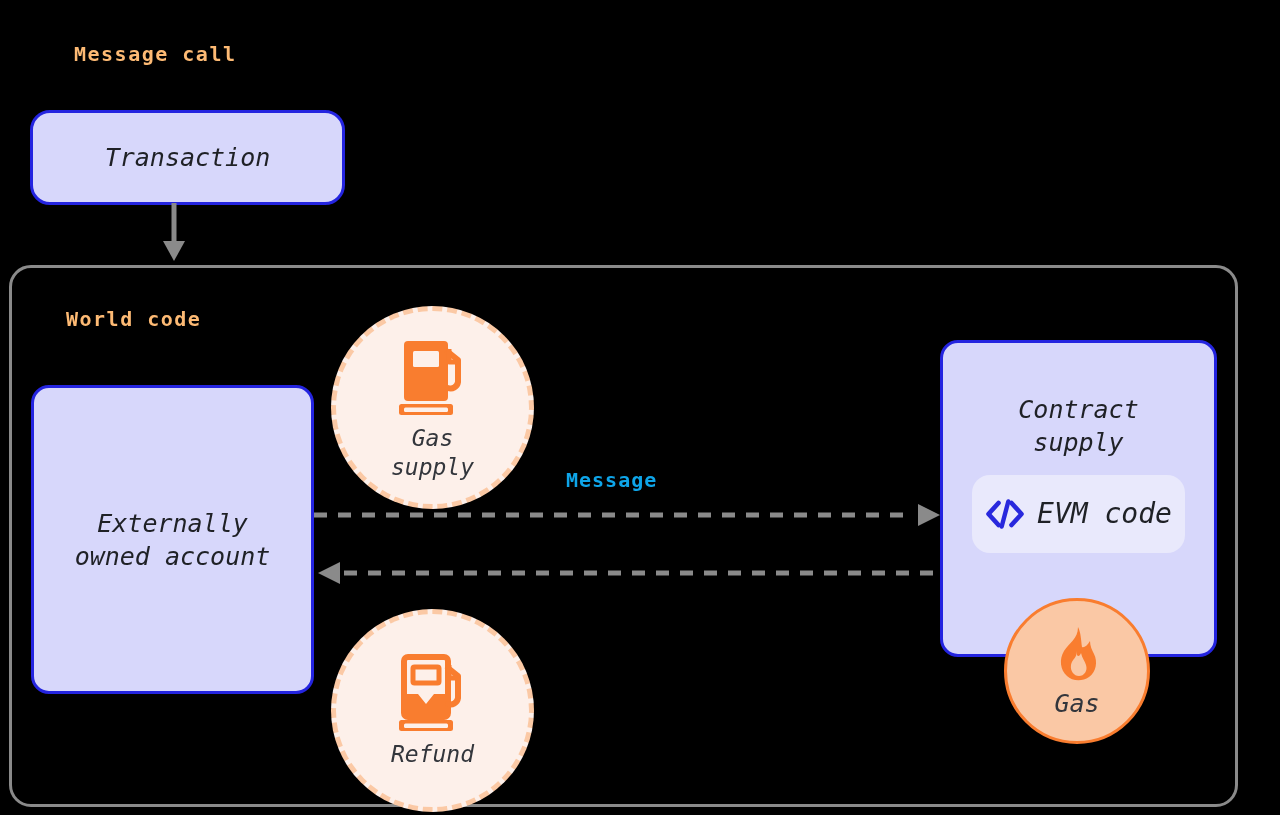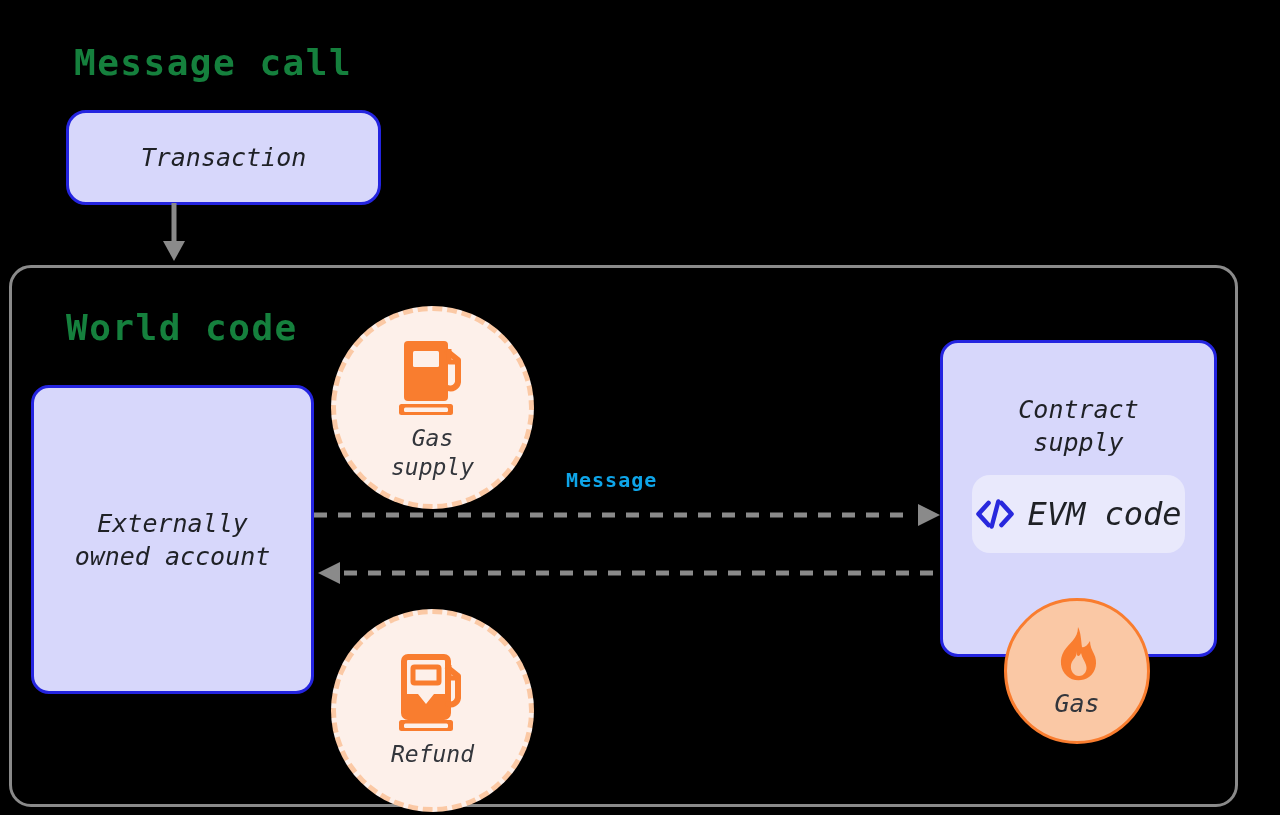--- a/index.html
+++ b/index.html
@@ -18,24 +18,24 @@
   .stage {
     position: absolute;
     left: 0; top: 0;
     width: 1280px;
     height: 815px;
   }
 
   
   .section-title {
     position: absolute;
-    color: #15803d;
+    color: #fdba74;
     font-family: "DejaVu Sans Mono", monospace;
     font-weight: bold;
-    font-size: 36px;
+    font-size: 20px;
     letter-spacing: 1.5px;
     white-space: nowrap;
   }
   #message-call-title { left: 74px; top: 42px; }
   #world-state-title  { left: 66px; top: 307px; }
 
   .edge-label {
     position: absolute;
     color: #0ea5e9;
     font-family: "DejaVu Sans Mono", monospace;
@@ -62,21 +62,20 @@
     font-style: italic;
     font-size: 25px;
     line-height: 1.32;
     text-align: center;
   }
 
   #transaction-box {
     left: 30px; top: 110px;
     width: 315px; height: 95px;
     border-radius: 20px;
-    margin-left: 36px;
   }
 
   #eoa-box {
     left: 31px; top: 385px;
     width: 283px; height: 309px;
     border-radius: 18px;
     padding: 0 10px;
   }
 
   #contract-box {
@@ -106,21 +105,21 @@
     border-radius: 18px;
     display: flex;
     align-items: center;
     justify-content: center;
     gap: 12px;
   }
   #evm-code-badge .code-icon { display: block; }
   #evm-code-badge .badge-label {
     font-family: "DejaVu Sans Mono", monospace;
     font-style: italic;
-    font-size: 32px;
+    font-size: 28px;
     color: #1f2126;
     white-space: nowrap;
   }
 
   
   .dashed-circle {
     position: absolute;
     border-radius: 50%;
     background: #fdf0ea;
     border: 5px dashed #fbc9a5;

